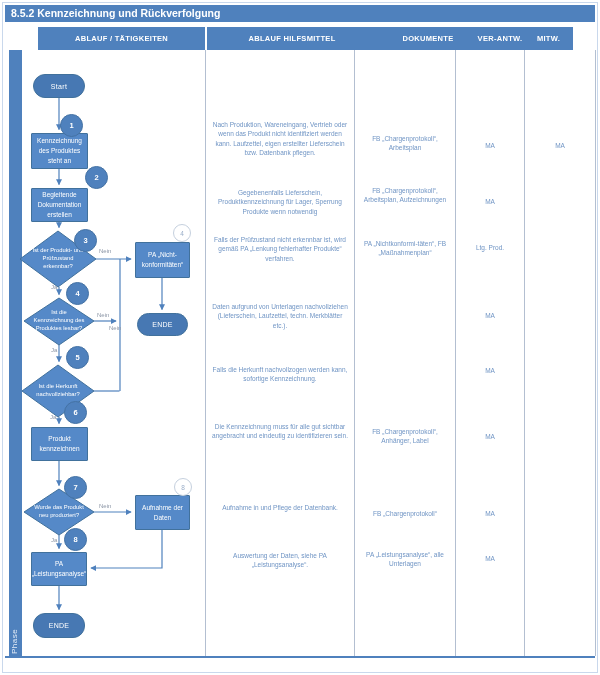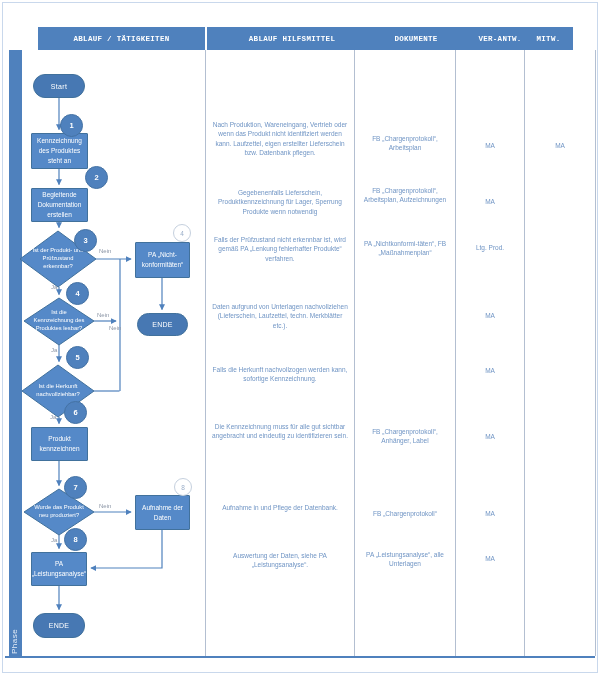--- a/index.html
+++ b/index.html
@@ -6,22 +6,22 @@
   #page{position:relative;width:600px;height:675px;background:#ffffff;
         font-family:"Liberation Sans",sans-serif;overflow:hidden;}
   .page-border{position:absolute;left:2px;top:2px;width:594px;height:669px;
         border:1px solid #c9d8ec;pointer-events:none;}
   
   .titlebar{position:absolute;left:5px;top:5px;width:584px;height:17px;background:#4f81bd;
         color:#fff;font-size:10.5px;font-weight:bold;line-height:17px;padding-left:6px;}
   
   .hcell{position:absolute;top:27px;height:23px;background:#4f81bd;color:#ffffff;
         font-weight:bold;font-size:7.5px;letter-spacing:.3px;
-        display:flex;align-items:center;justify-content:center;text-align:center;font-family:Liberation Mono, monospace;}
-  .h1{left:38px;width:167px;} .h2{left:207px;width:170px;} .h3{left:356px;width:120px;text-align:center;}
+        display:flex;align-items:center;justify-content:center;text-align:center;}
+  .h1{left:38px;width:167px;} .h2{left:207px;width:170px;} .h3{left:368px;width:120px;text-align:center;}
   .h4{left:457px;width:86px;} .h5{left:524px;width:49px;}
   
   .vsep{position:absolute;top:50px;height:606px;width:1px;background:#b3bfd1;}
   .v1{left:205px;} .v2{left:354px;} .v3{left:455px;} .v4{left:524px;} .v5{left:595px;}
   .bottomline{position:absolute;left:5px;top:656px;width:590px;height:2px;background:#4f81bd;}
   
   .phasebar{position:absolute;left:9px;top:50px;width:13px;height:606px;background:#4f81bd;}
   .phase-label{position:absolute;left:10px;top:610px;width:12px;height:44px;color:#e3ecf7;
         font-size:8px;writing-mode:vertical-rl;transform:rotate(180deg);letter-spacing:.5px;}
   
@@ -75,20 +75,21 @@
   .vr1{top:141px;} .vr2{top:197px;} .vr3{top:243px;} .vr4{top:311px;}
   .vr5{top:366px;} .vr6{top:432px;} .vr7{top:509px;} .vr8{top:554px;}
   .mr1{top:141px;}
 </style>
 </head>
 <body>
 
 <div id="page">
   <div class="page-border"></div>
 
+  <div class="titlebar">8.5.2 Kennzeichnung und Rückverfolgung</div>
 
   <div class="hcell h1">ABLAUF / TÄTIGKEITEN</div>
   <div class="hcell h2">ABLAUF HILFSMITTEL</div>
   <div class="hcell h3">DOKUMENTE</div>
   <div class="hcell h4">VER-ANTW.</div>
   <div class="hcell h5">MITW.</div>
 
   <div class="vsep v1"></div>
   <div class="vsep v2"></div>
   <div class="vsep v3"></div>

